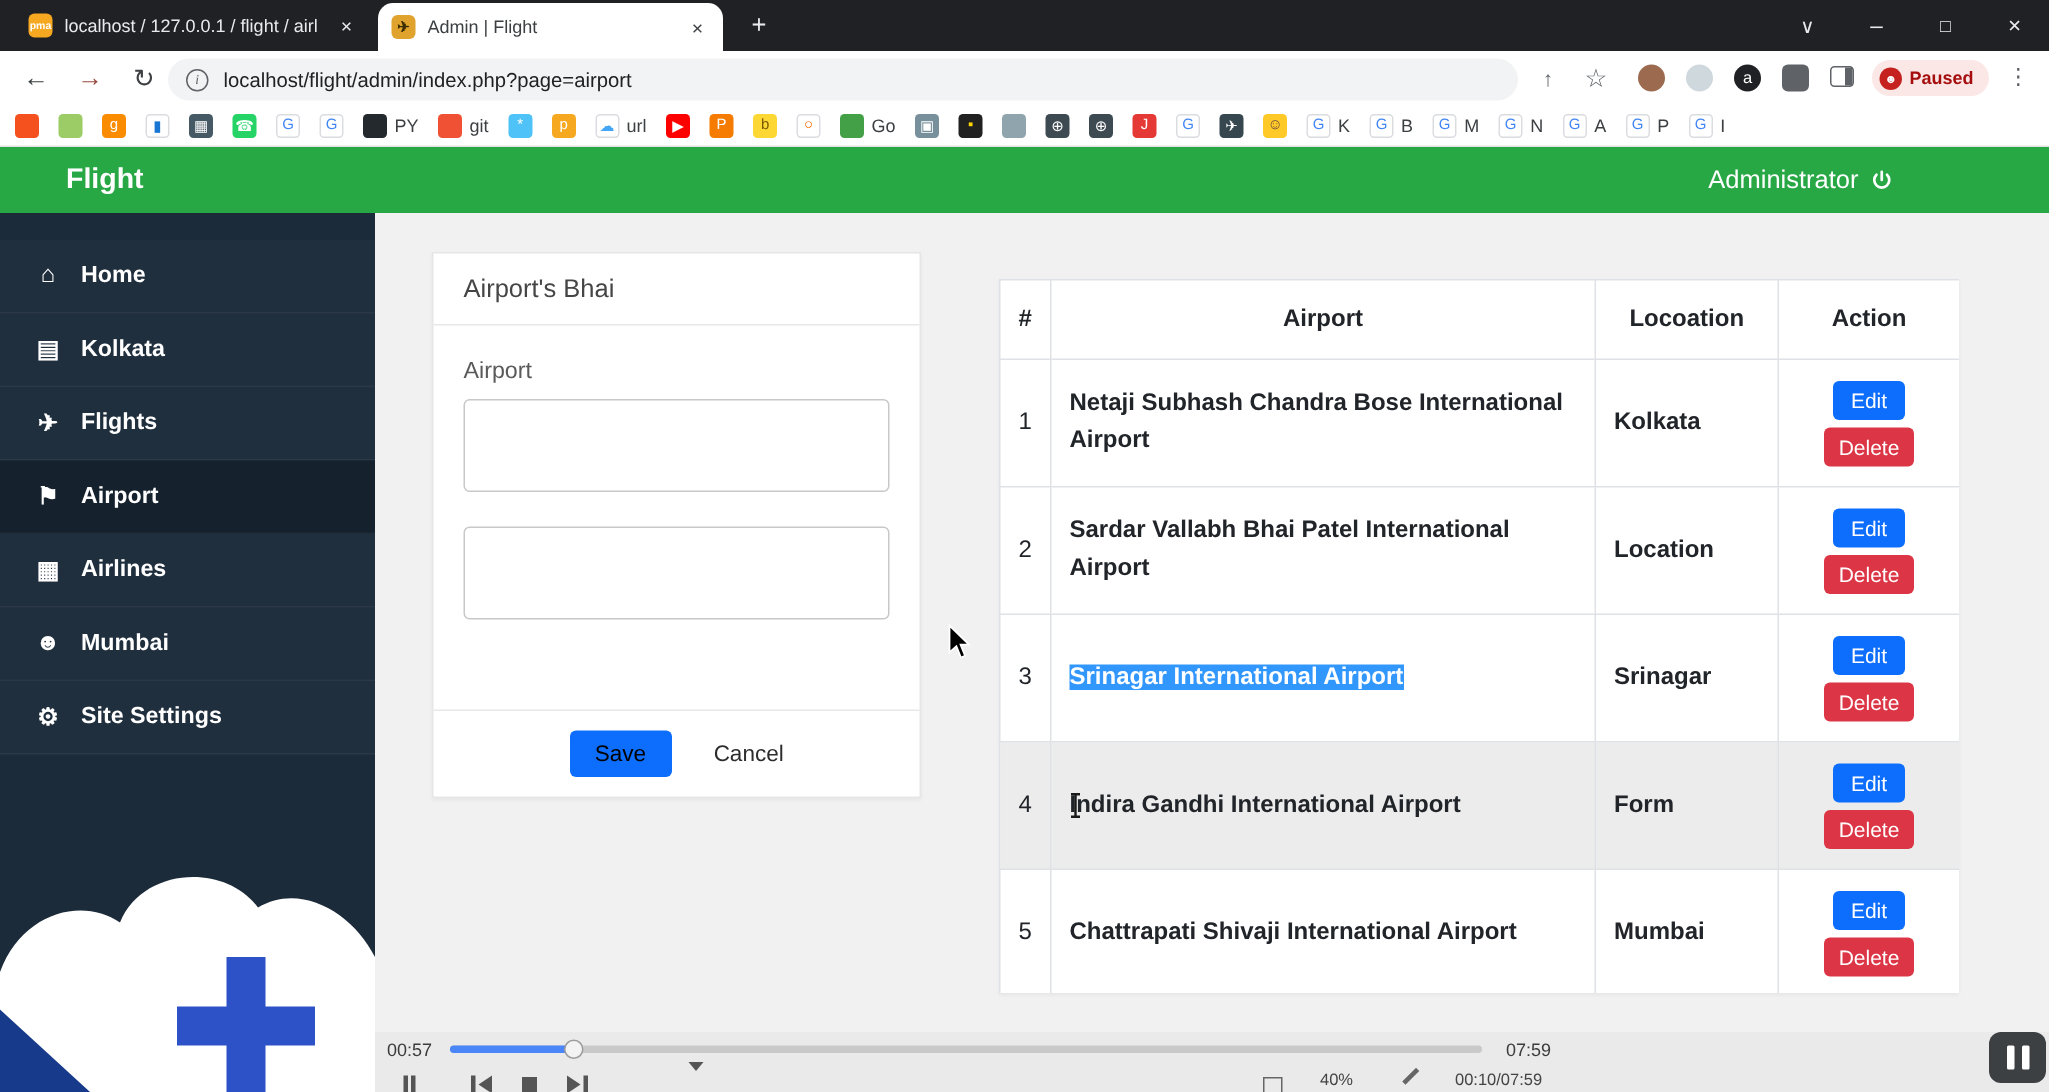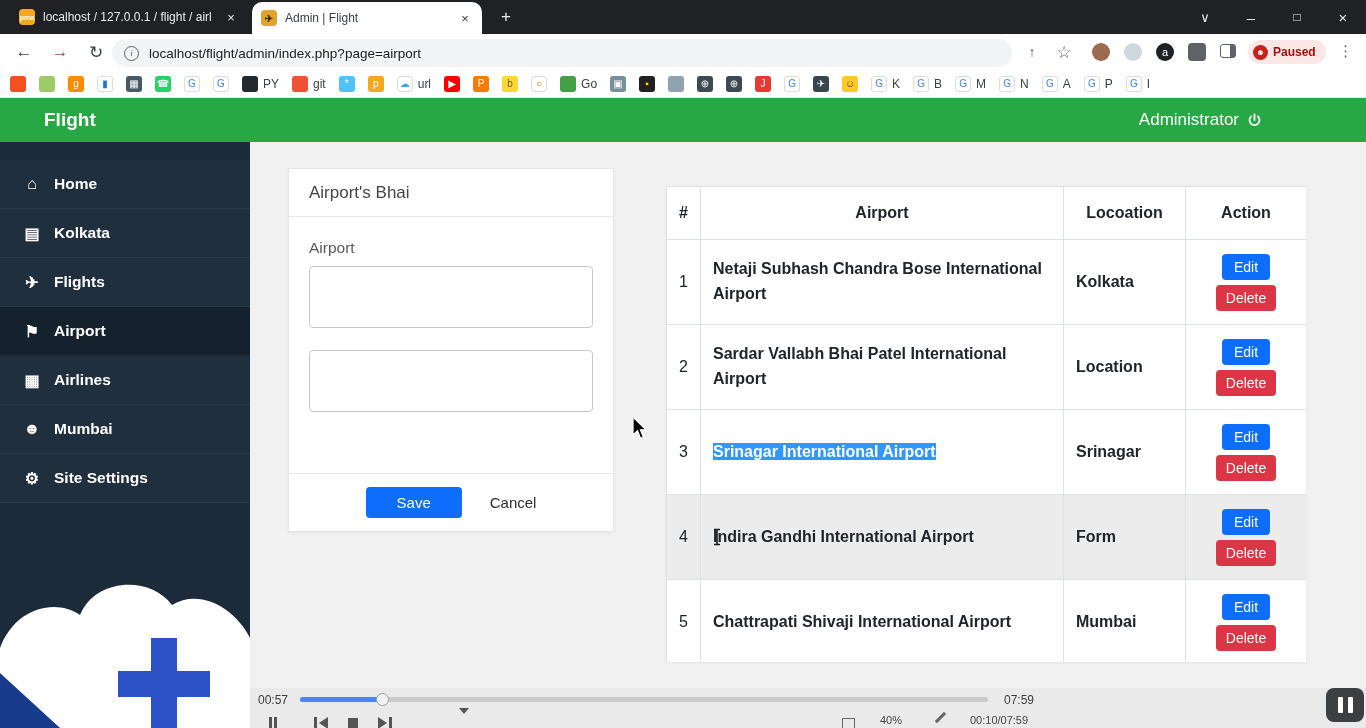--- a/index.html
+++ b/index.html
@@ -71,21 +71,21 @@
   .side-ic { width:20px; text-align:center; font-size:16px; flex:none; }
   .cloud { position:absolute; left:0; bottom:0; }
 
   
   .form-card { position:absolute; left:288px; top:70px; width:326px; height:364px; background:#fff; border:1px solid #e6e6e6; box-shadow:0 1px 3px rgba(0,0,0,0.05); display:flex; flex-direction:column; }
   .fc-header { height:48px; border-bottom:1px solid #e8e8e8; display:flex; align-items:center; padding-left:20px; font-size:17px; color:#454545; flex:none; }
   .fc-body { padding:22px 20px 0; flex:1; }
   .fc-label { font-size:15.5px; color:#5a5a5a; margin-bottom:9px; }
   .fc-ta { width:100%; height:62px; border:1px solid #c8c8c8; border-radius:4px; resize:none; margin-bottom:18px; font-family:inherit; font-size:14px; padding:6px; }
   .fc-footer { border-top:1px solid #e8e8e8; height:58px; display:flex; align-items:center; justify-content:center; gap:28px; flex:none; }
-  .save-btn { background:var(--primary-blue,#0d6efd); color:#fef9c3; border:none; border-radius:4px; font-size:15px; padding:7px 31px; font-family:inherit; cursor:pointer; }
+  .save-btn { background:var(--primary-blue,#0d6efd); color:#000000; border:none; border-radius:4px; font-size:15px; padding:7px 17px; font-family:inherit; cursor:pointer; }
   .cancel-link { font-size:15px; color:#2d2d2d; cursor:pointer; }
 
   
   .table-card { position:absolute; left:666px; top:88px; width:640px; height:476px; background:#fff; overflow:hidden; box-shadow:0 1px 3px rgba(0,0,0,0.05); }
   table.airports { width:640px; border-collapse:collapse; font-size:16px; color:#212529; table-layout:fixed; }
   .airports th, .airports td { border:1px solid #dee2e6; }
   .airports th { height:53px; font-weight:bold; text-align:center; }
   .airports td { height:85px; vertical-align:middle; }
   td.c-num { text-align:center; }
   td.c-air { padding:10px 12px; font-weight:bold; line-height:1.55; }

